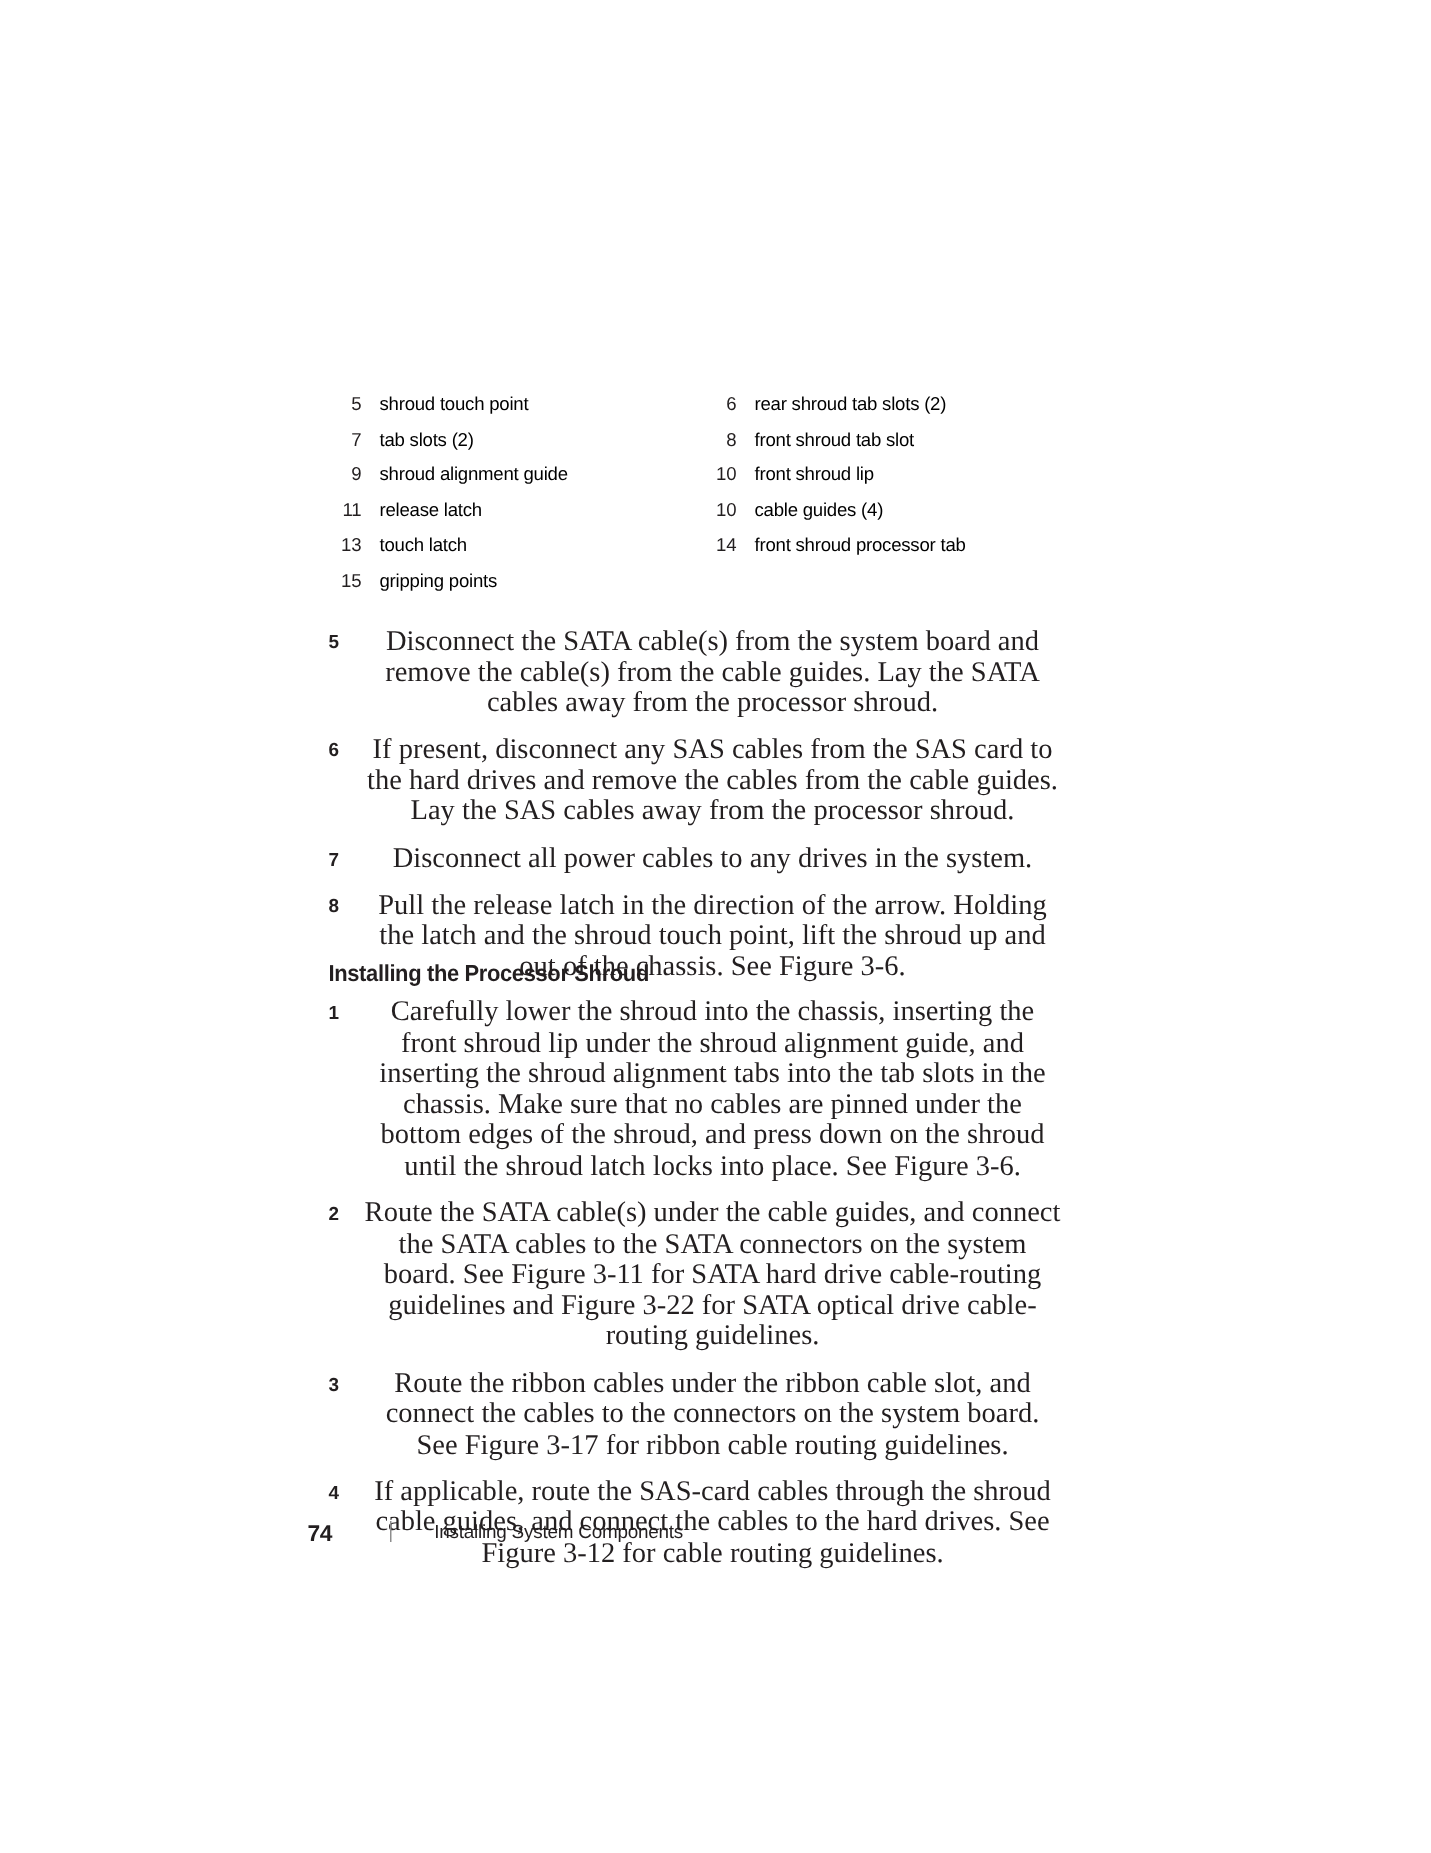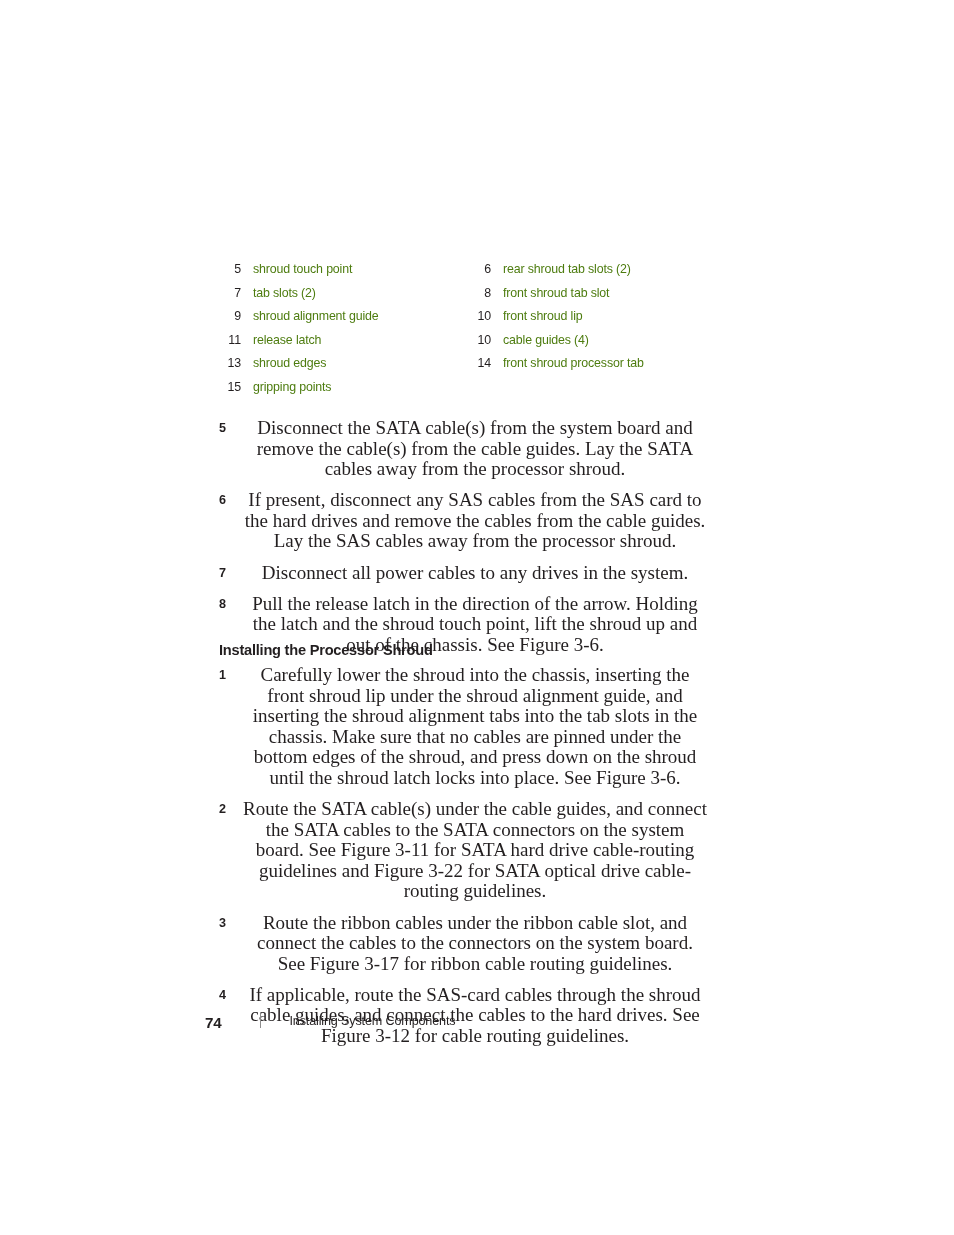--- a/index.html
+++ b/index.html
@@ -47,21 +47,21 @@
     font-size: 12.4px;
     color: #231f20;
     width: 22px;
     text-align: right;
     flex: 0 0 22px;
     letter-spacing: -0.1px;
   }
   .legend-label {
     font-family: "Liberation Sans", sans-serif;
     font-size: 12.4px;
-    color: #4d7c0f;
+    color: #000000;
     padding-left: 12px;
     letter-spacing: -0.15px;
     white-space: nowrap;
   }
 
   
   .steps {
     position: absolute;
     left: 219px;
     width: 500px;
@@ -182,21 +182,21 @@
       </div>
       <div class="legend-cell col2">
         <span class="legend-num">10</span>
         <span class="legend-label">cable guides (4)</span>
       </div>
     </div>
 
     <div class="legend-row">
       <div class="legend-cell col1">
         <span class="legend-num">13</span>
-        <span class="legend-label">shroud edges</span>
+        <span class="legend-label">touch latch</span>
       </div>
       <div class="legend-cell col2">
         <span class="legend-num">14</span>
         <span class="legend-label">front shroud processor tab</span>
       </div>
     </div>
 
     <div class="legend-row">
       <div class="legend-cell col1">
         <span class="legend-num">15</span>

